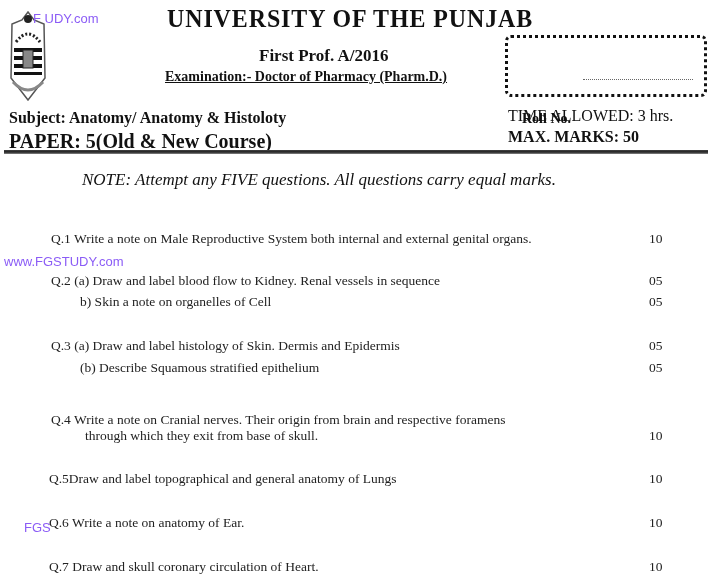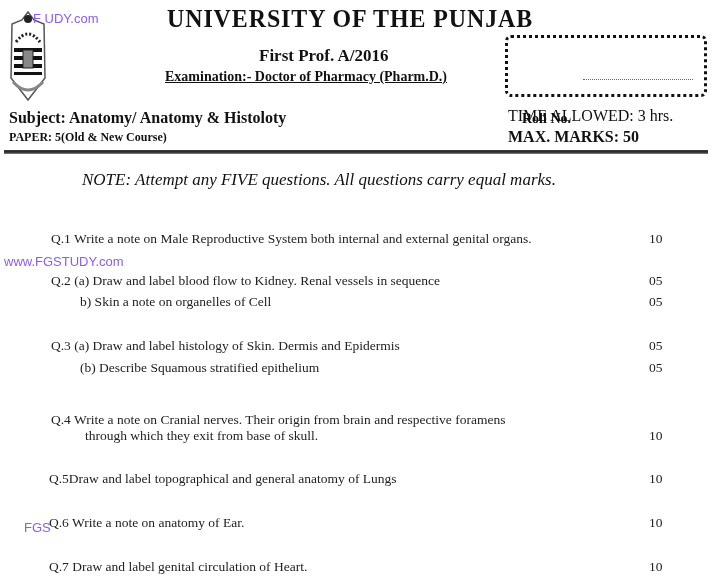--- a/index.html
+++ b/index.html
@@ -15,21 +15,21 @@
 
     .univ { left: 167px; top: 4px; font-size: 26px; font-weight: bold; letter-spacing: 1px; font-stretch: condensed; transform: scaleX(0.92); transform-origin: left top; }
     .firstprof { left: 259px; top: 46px; font-size: 17px; font-weight: bold; }
     .exam { left: 165px; top: 69px; font-size: 14px; font-weight: bold; text-decoration: underline; }
 
     .roll-box { position: absolute; left: 505px; top: 35px; width: 202px; height: 62px; border: 3px dotted #111; border-radius: 6px; }
     .roll-label { left: 522px; top: 67px; font-size: 14px; font-weight: bold; margin-top: 44px; }
     .roll-line { position: absolute; left: 583px; top: 79px; width: 110px; border-bottom: 1px dotted #666; }
 
     .subject { left: 9px; top: 109px; font-size: 16px; font-weight: bold; }
-    .paper { left: 9px; top: 130px; font-size: 12px; font-weight: bold; }
+    .paper { left: 9px; top: 130px; font-size: 20px; font-weight: bold; }
     .time { left: 508px; top: 107px; font-size: 16px; font-weight: normal; }
     .marks { left: 508px; top: 128px; font-size: 16px; font-weight: bold; }
 
     .rule { position: absolute; left: 4px; top: 150px; width: 704px; height: 4px; background: linear-gradient(to bottom, #444 0, #222 50%, #888 100%); }
 
     .note { left: 68px; top: 170px; font-size: 17px; font-weight: normal; font-style: italic; margin-left: 14px; }
 
     .q { font-size: 13.5px; color: #222; }
     .mk { font-size: 13.5px; color: #222; }
   </style>
@@ -89,14 +89,14 @@
 <div class="abs q" style="left:85px;top:428px;">through which they exit from base of skull.</div>
 <div class="abs mk" style="left:649px;top:428px;">10</div>
 
 <div class="abs q" style="left:49px;top:471px;">Q.5Draw and label topographical and general anatomy of Lungs</div>
 <div class="abs mk" style="left:649px;top:471px;">10</div>
 
 <div class="abs wm" style="left:24px;top:520px;">FGS</div>
 <div class="abs q" style="left:49px;top:515px;">Q.6 Write a note on anatomy of Ear.</div>
 <div class="abs mk" style="left:649px;top:515px;">10</div>
 
-<div class="abs q" style="left:49px;top:559px;">Q.7 Draw and label genital circulation of Heart.</div>
+<div class="abs q" style="left:49px;top:559px;">Q.7 Draw and skull coronary circulation of Heart.</div>
 <div class="abs mk" style="left:649px;top:559px;">10</div>
 
 </body></html>

